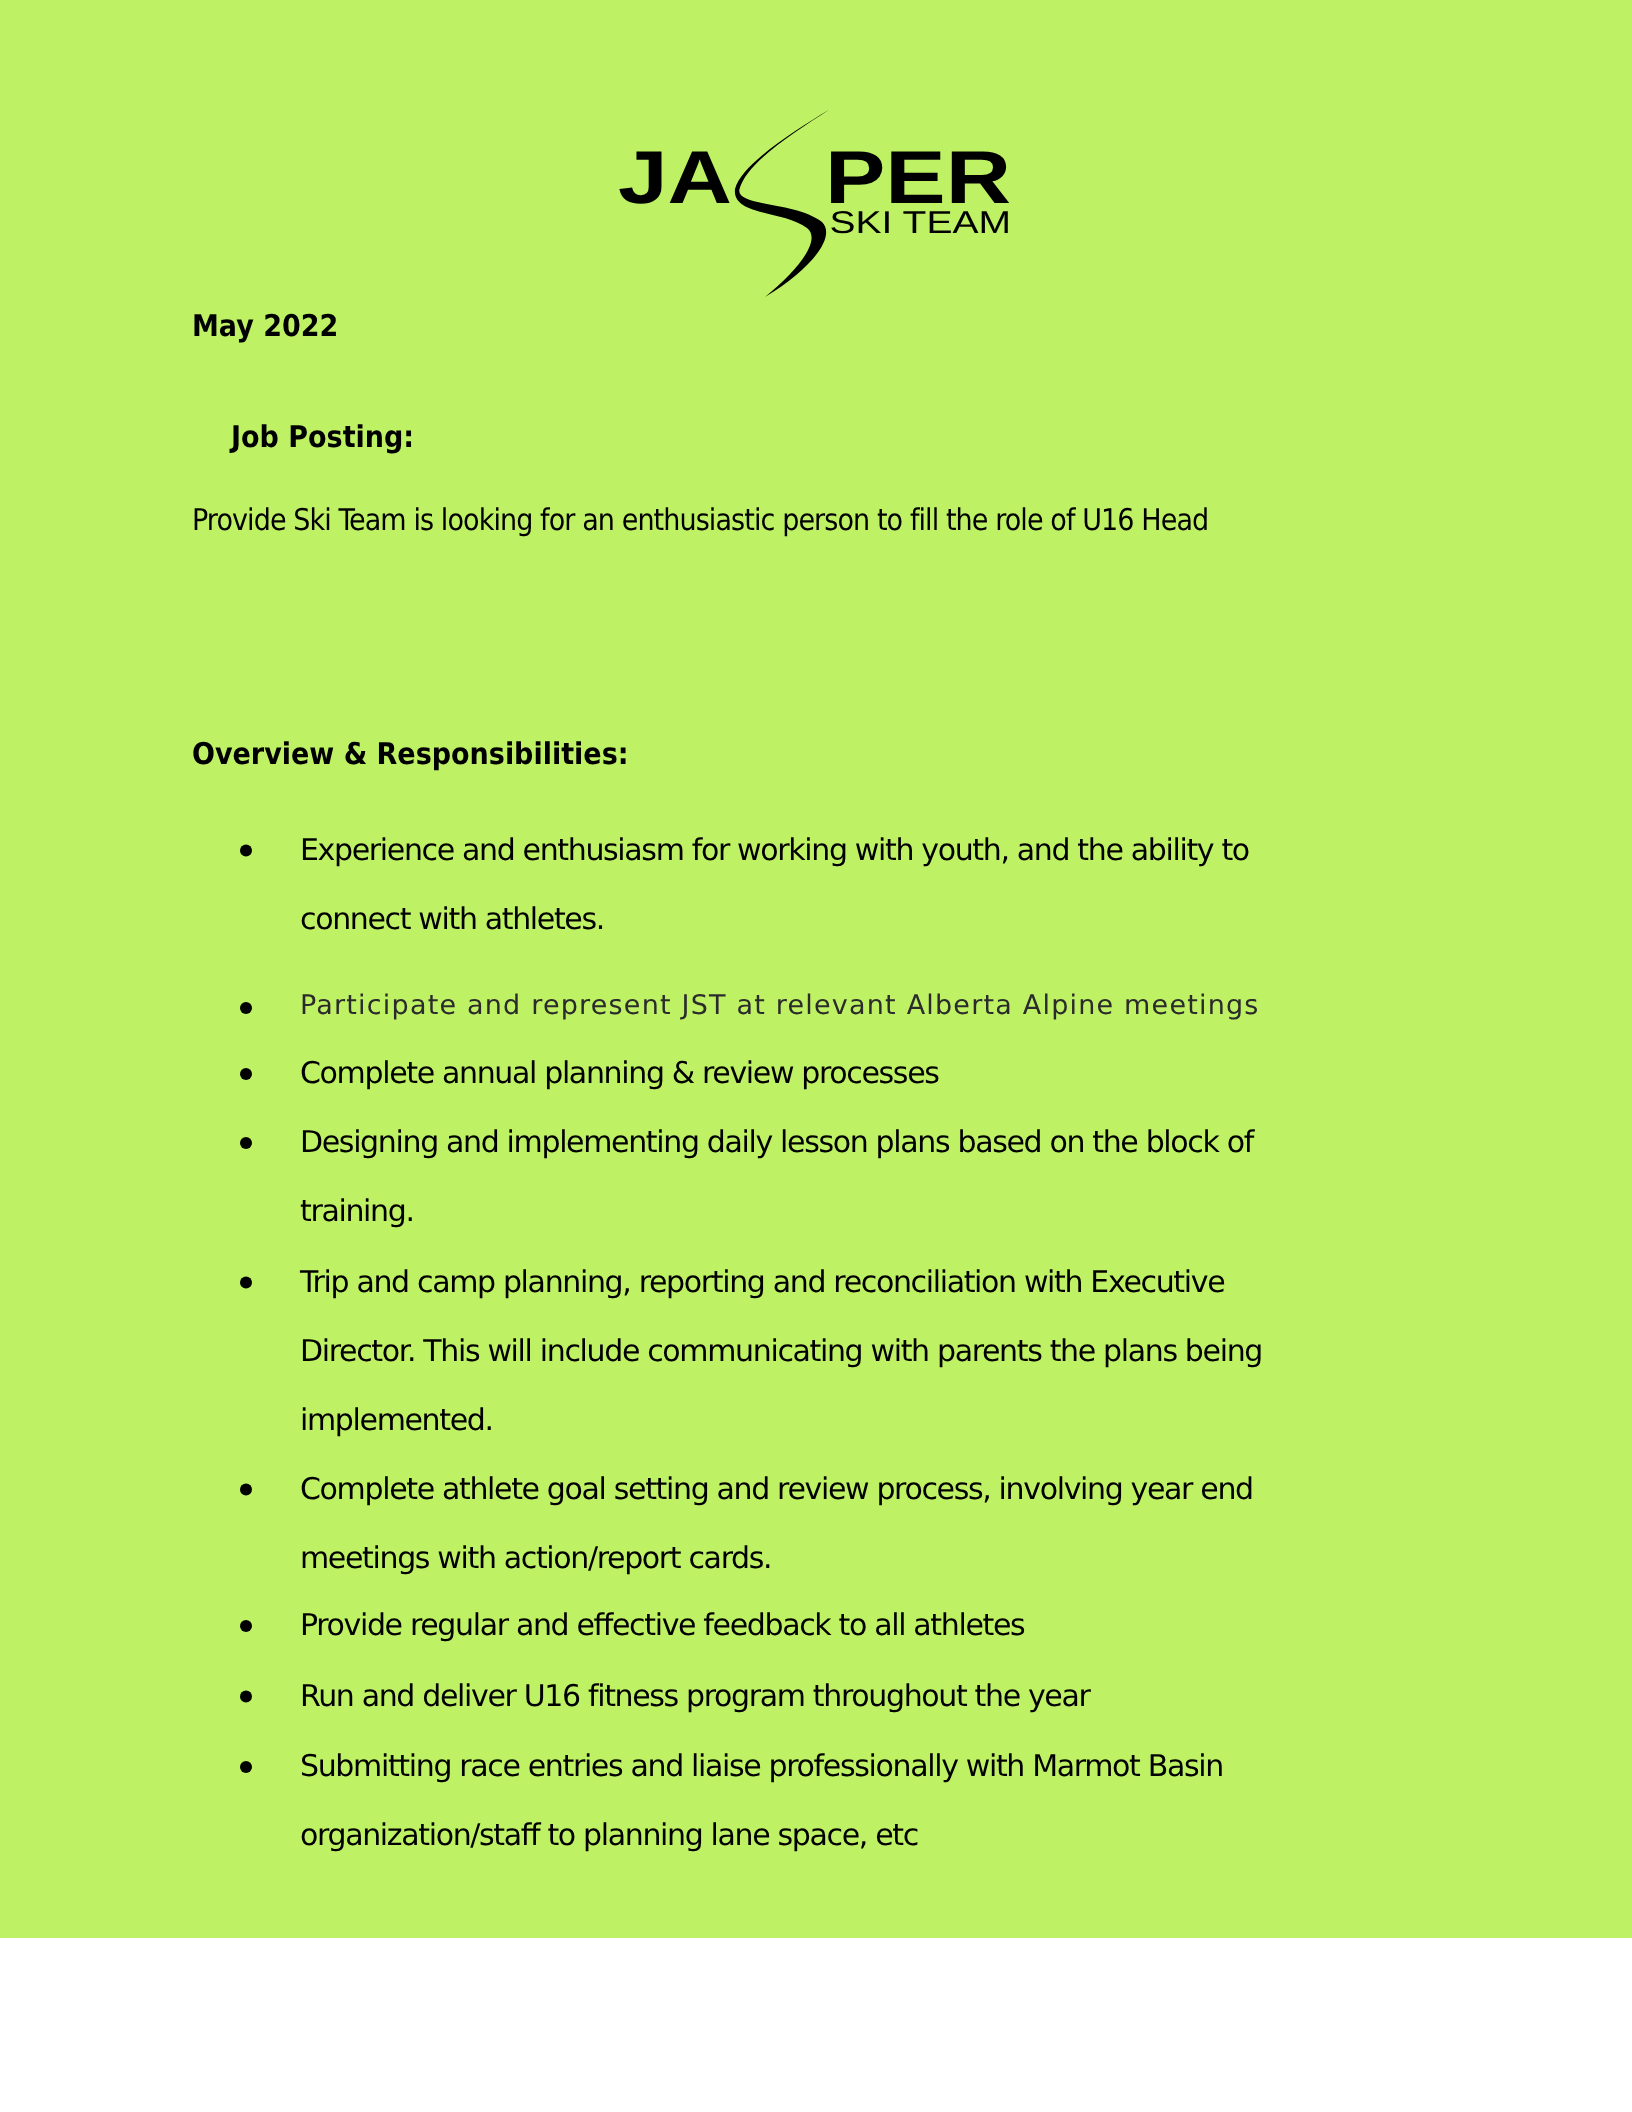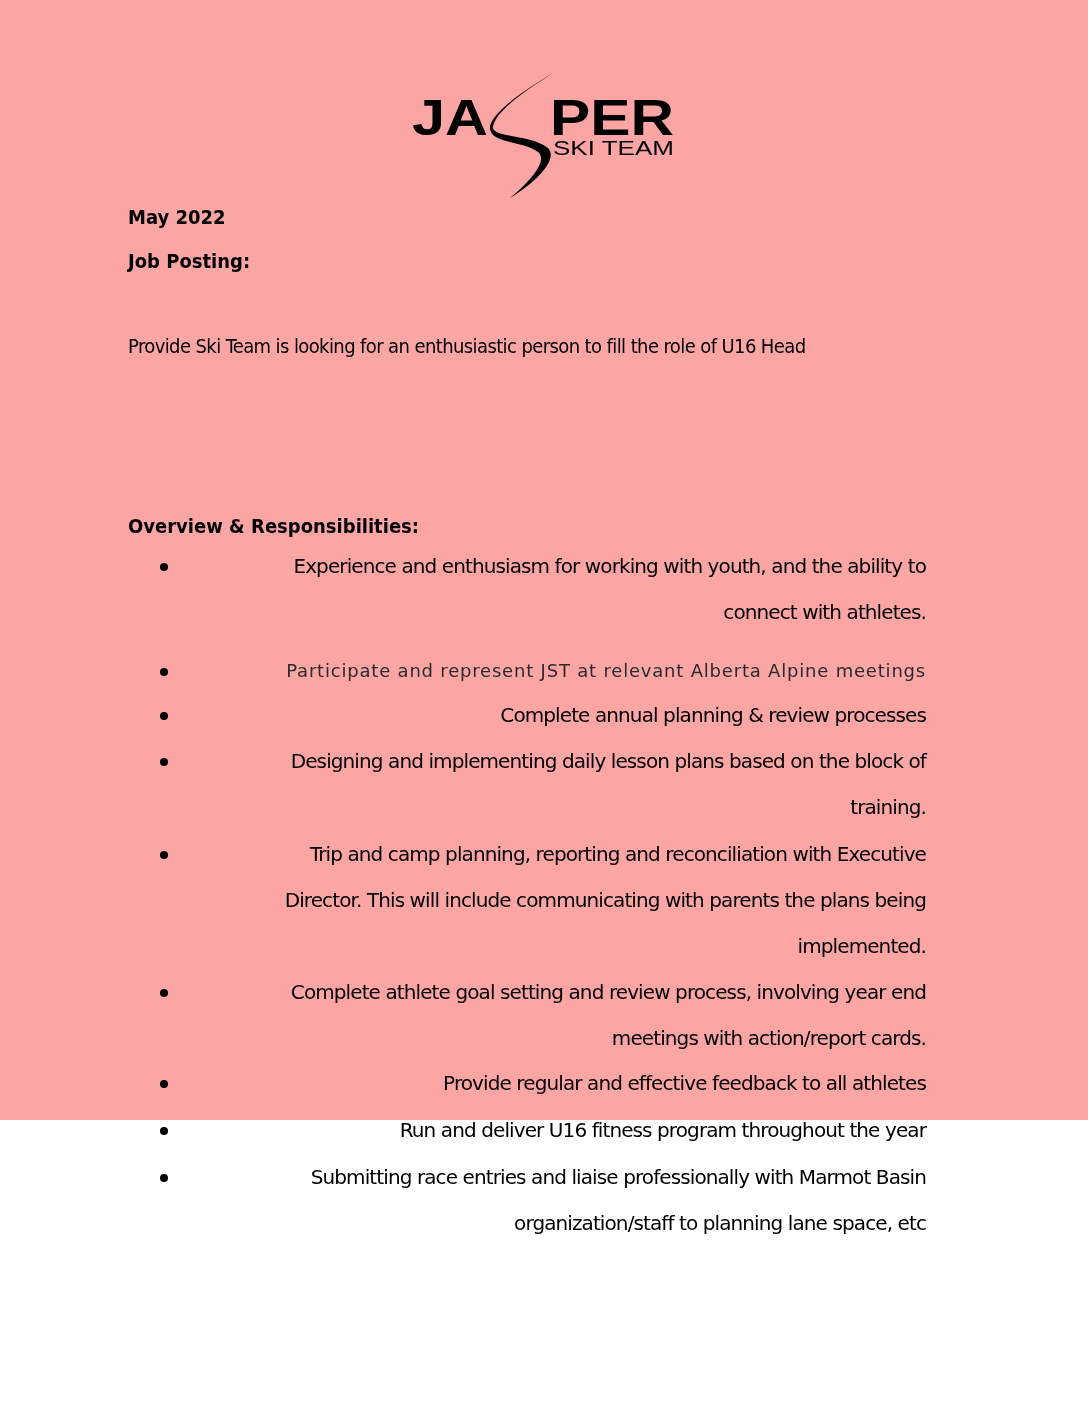--- a/index.html
+++ b/index.html
@@ -12,51 +12,51 @@
       height: 1408px;
       position: relative;
       overflow: hidden;
       font-family: "Liberation Sans", sans-serif;
       color: #000000;
     }
     .page {
       position: absolute;
       left: 0; top: 0;
       width: 1088px;
-      height: 1120px;
-      background: #fca5a5;
+      height: 1292px;
+      background: #bef264;
     }
     .logo {
       position: absolute;
       left: 410px;
       top: 68px;
       width: 270px;
       height: 135px;
     }
     .logo svg { width: 270px; height: 135px; display: block; }
     .doc-text {
       position: absolute;
       left: 128px;
       font-family: "DejaVu Sans Condensed", "DejaVu Sans", sans-serif;
       font-stretch: condensed;
       font-size: 20px;
       color: #000;
       white-space: nowrap;
     }
     .bold { font-weight: bold; }
     .date { top: 205px; }
-    .job-heading { top: 249px; }
+    .job-heading { top: 279px; margin-left: 26px; }
     .intro {
       top: 323px;
       line-height: 46px;
       width: 820px;
       white-space: normal;
       letter-spacing: -0.6px;
     }
-    .overview-heading { top: 490px; margin-top: 24px; }
+    .overview-heading { top: 490px; }
 
     .bullet-list {
       position: absolute;
       left: 0;
       top: 0;
       width: 1088px;
       margin: 0;
       padding: 0;
       list-style: none;
     }
@@ -74,24 +74,23 @@
       position: absolute;
       left: 0;
       top: 20px;
       width: 8px;
       height: 8px;
       border-radius: 50%;
       background: #000;
     }
     .bullet-text {
       position: absolute;
-      left: 16px;
+      left: 40px;
       top: 0;
       width: 750px;
-      text-align: right;
     }
     .bullet-item.light .bullet-text {
       color: #2b2b2b;
       letter-spacing: 0.8px;
       font-size: 18px;
     }
   </style>
 </head>
 <body>
 

